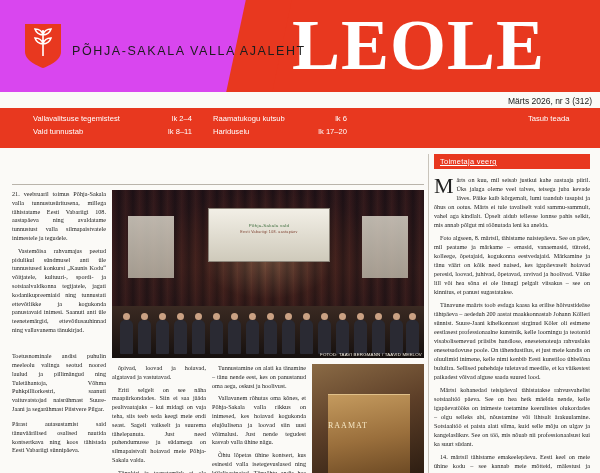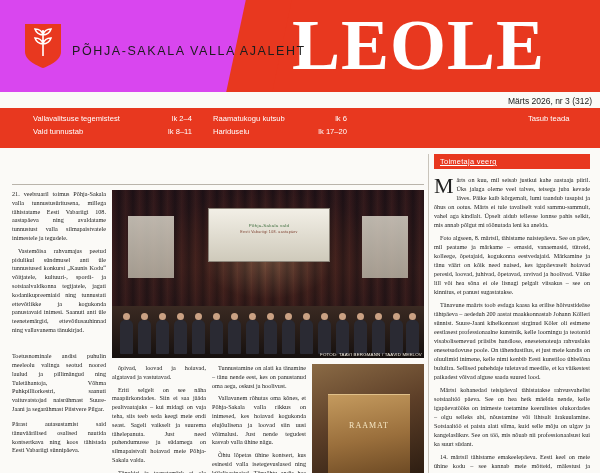--- a/index.html
+++ b/index.html
@@ -309,21 +309,21 @@
   }
   .book-cover {
     position: absolute;
     left: 16px; top: 30px; width: 82px; height: 79px;
     background: linear-gradient(170deg,#c49a5e 0%, #9a6f3c 55%, #6d4a24 100%);
     border-top: 1px solid #e0c089;
   }
   .book-title {
     position: absolute;
     left: 0; right: 0; top: 26px;
-    text-align: center;
+    text-align: left;
     font-family: "Liberation Serif", serif;
     font-size: 8px;
     letter-spacing: 1px;
     color: #f6e7c4;
   }
 
   
   .editorial-head {
     position: absolute;
     left: 434px;

